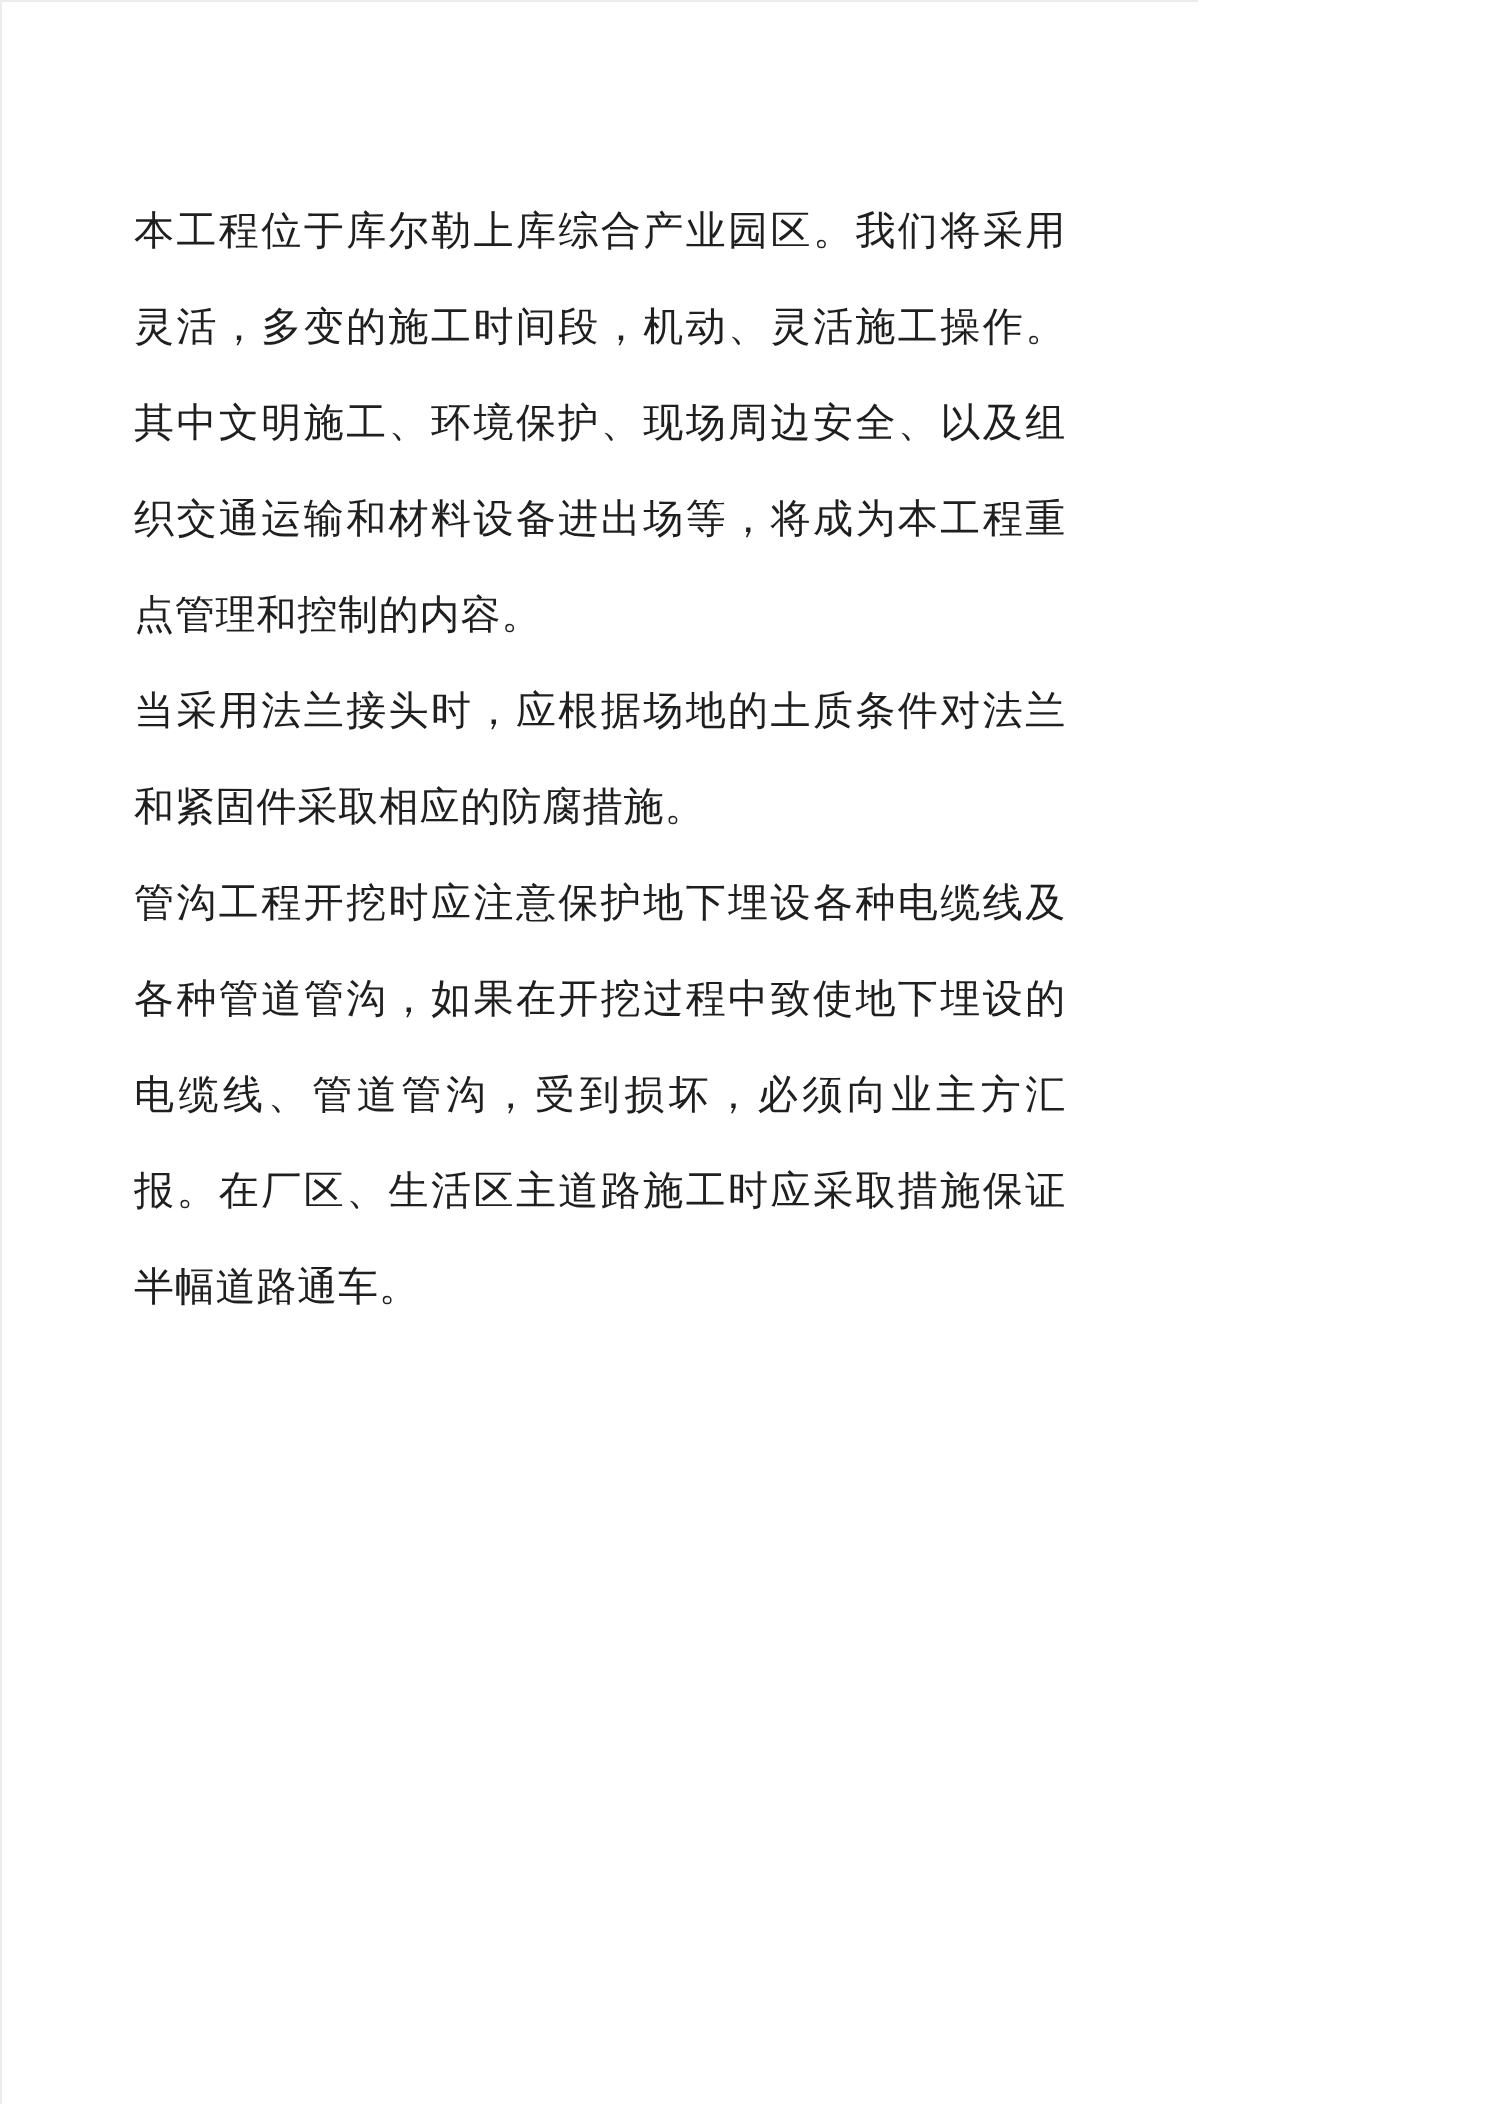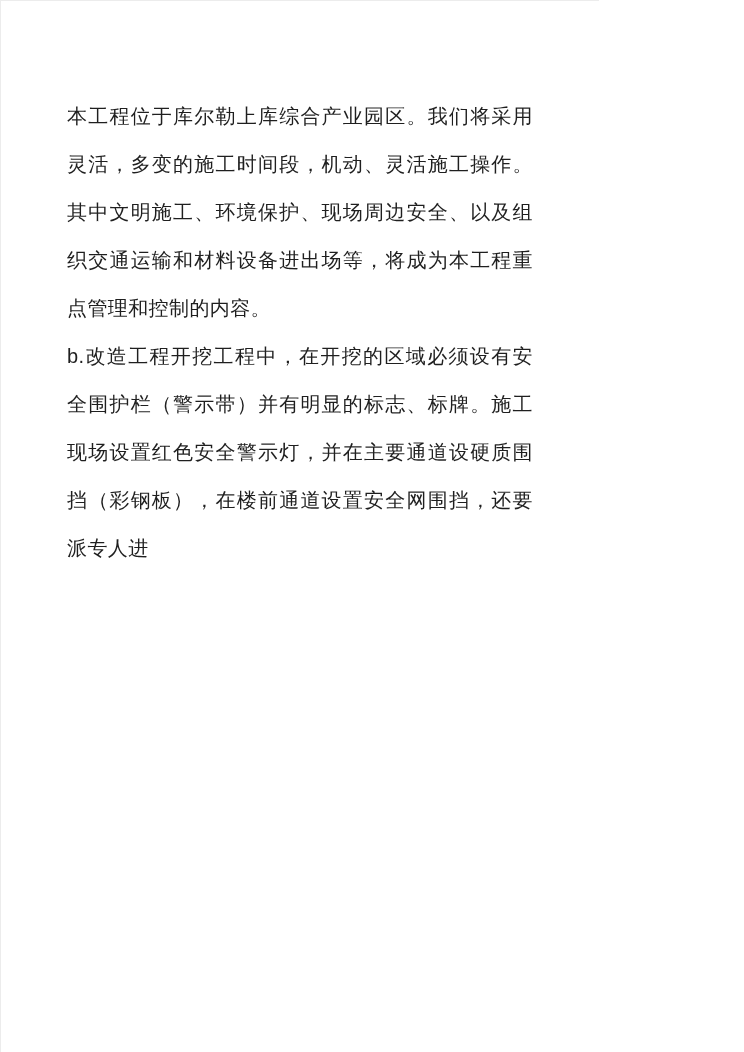--- a/index.html
+++ b/index.html
@@ -31,14 +31,15 @@
     text-align: justify;
     text-justify: inter-character;
     font-family: "Liberation Sans", sans-serif;
   }
 </style>
 </head>
 <body>
 
 <div class="page">
   <p class="doc-paragraph">本工程位于库尔勒上库综合产业园区。我们将采用灵活，多变的施工时间段，机动、灵活施工操作。其中文明施工、环境保护、现场周边安全、以及组织交通运输和材料设备进出场等，将成为本工程重点管理和控制的内容。</p>
-  <p class="doc-paragraph">b.改造工程开挖工程中，在开挖的区域必须设有安全围护栏（警示带）并有明显的标志、标牌。施工现场设置红色安全警示灯，并在主要通道设硬质围挡（彩钢板），在楼前通道设置安全网围挡，还要派专人进</p>
+  <p class="doc-paragraph">当采用法兰接头时，应根据场地的土质条件对法兰和紧固件采取相应的防腐措施。</p>
+  <p class="doc-paragraph">管沟工程开挖时应注意保护地下埋设各种电缆线及各种管道管沟，如果在开挖过程中致使地下埋设的电缆线、管道管沟，受到损坏，必须向业主方汇报。在厂区、生活区主道路施工时应采取措施保证半幅道路通车。</p>
 </div>
 
 </body></html>

